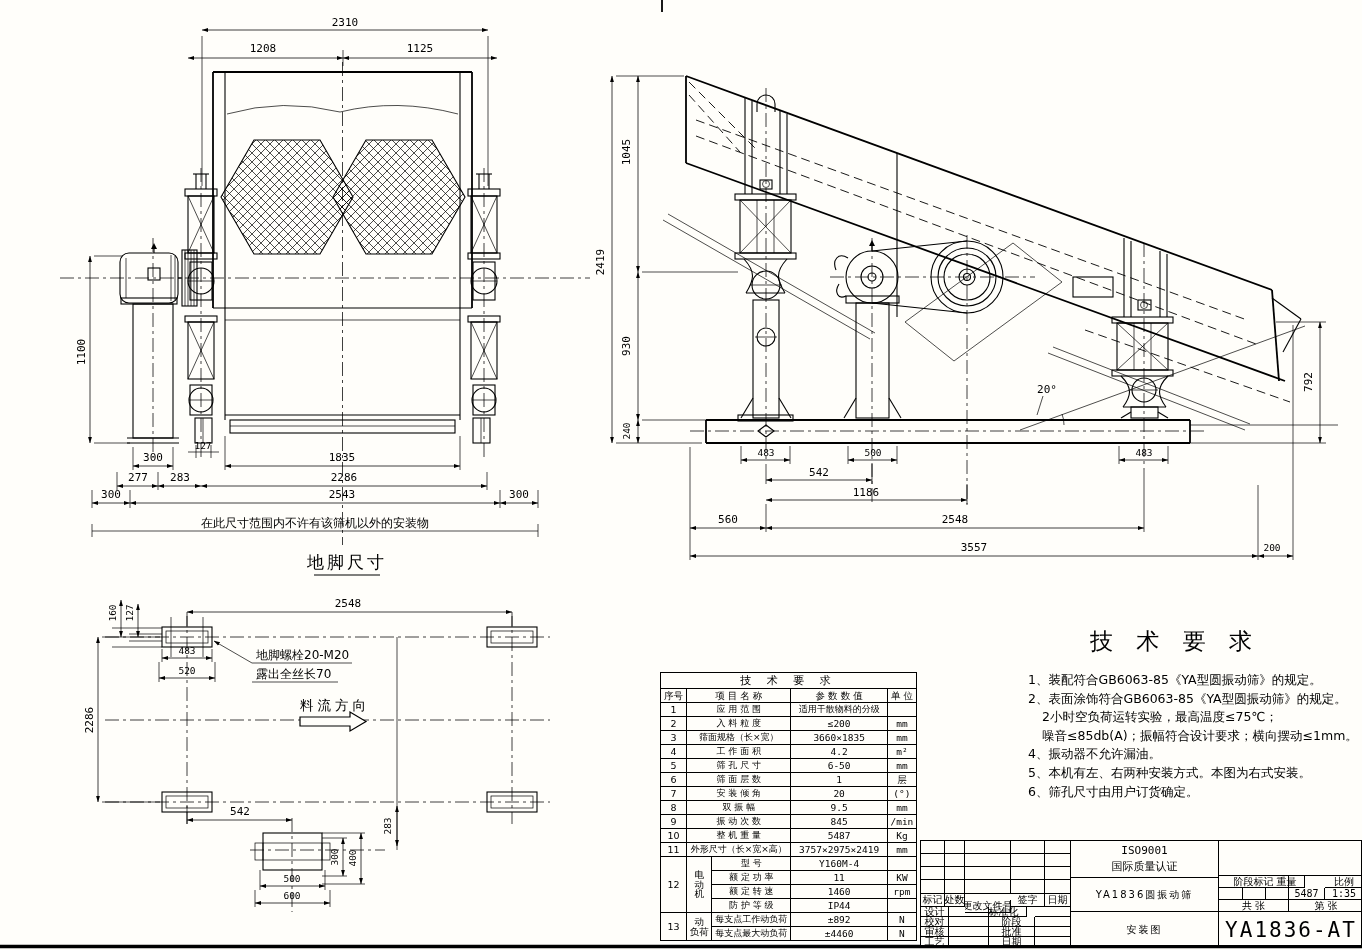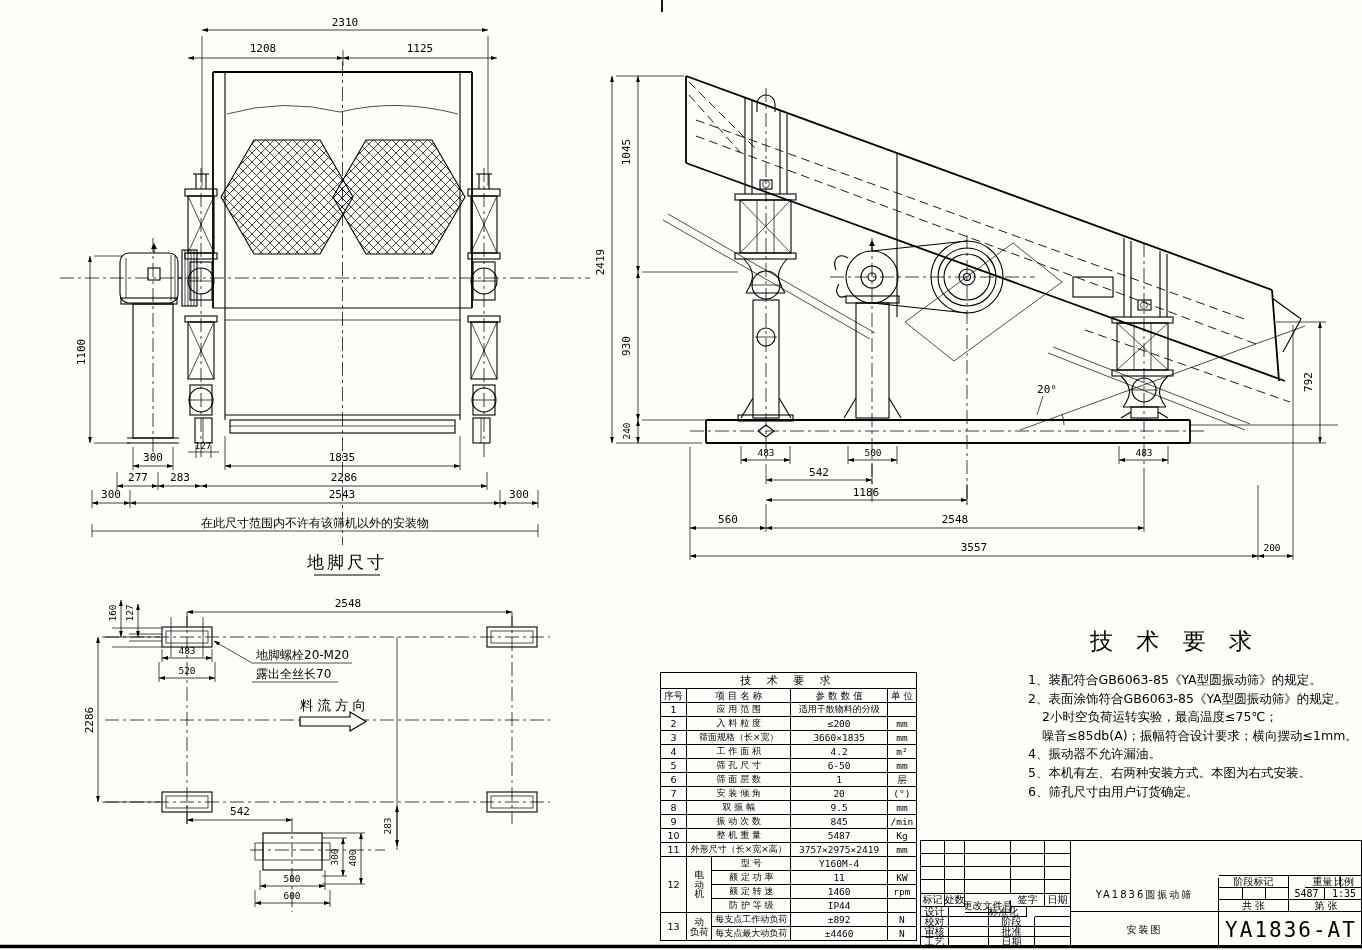--- a/index.html
+++ b/index.html
@@ -651,26 +651,30 @@
   <div class="cell" style="left:114px;top:76px;width:36px;height:10px"></div>
   <div class="cell" style="left:0;top:86px;width:28px;height:10px">审核</div>
   <div class="cell" style="left:28px;top:86px;width:40px;height:10px"></div>
   <div class="cell" style="left:68px;top:86px;width:46px;height:10px">批准</div>
   <div class="cell" style="left:114px;top:86px;width:36px;height:10px"></div>
   <div class="cell nbb" style="left:0;top:96px;width:28px;height:10px">工艺</div>
   <div class="cell nbb" style="left:28px;top:96px;width:40px;height:10px"></div>
   <div class="cell nbb" style="left:68px;top:96px;width:46px;height:10px">日期</div>
   <div class="cell nbb" style="left:114px;top:96px;width:36px;height:10px"></div>
 
+  <div class="cell" style="left:150px;top:0;width:148px;height:37px;flex-direction:column;font-size:11px;line-height:1.5">
+    <span class="mono">ISO9001</span>
+    <span>国际质量认证</span>
+  </div>
   <div class="cell big" style="left:150px;top:37px;width:148px;height:34px">YA1836圆振动筛</div>
   <div class="cell big nbb" style="left:150px;top:71px;width:148px;height:35px">安装图</div>
 
   <div class="cell nb" style="left:298px;top:0;width:144px;height:35px"></div>
   <div class="cell" style="left:298px;top:35px;width:70px;height:12px">阶段标记</div>
-  <div class="cell" style="left:384px;top:35px;width:36px;height:12px">重量</div>
+  <div class="cell" style="left:348px;top:35px;width:36px;height:12px">重量</div>
   <div class="cell nb" style="left:404px;top:35px;width:38px;height:12px">比例</div>
   <div class="cell" style="left:298px;top:47px;width:24px;height:12px"></div>
   <div class="cell" style="left:322px;top:47px;width:23px;height:12px"></div>
   <div class="cell" style="left:345px;top:47px;width:23px;height:12px"></div>
   <div class="cell mono" style="left:368px;top:47px;width:36px;height:12px">5487</div>
   <div class="cell nb mono" style="left:404px;top:47px;width:38px;height:12px">1:35</div>
   <div class="cell" style="left:298px;top:59px;width:70px;height:12px">共  张</div>
   <div class="cell nb" style="left:368px;top:59px;width:74px;height:12px">第  张</div>
   <div class="cell nb nbb mono" style="left:298px;top:71px;width:144px;height:35px;font-size:21px;letter-spacing:2px">YA1836-AT</div>
 </div>

